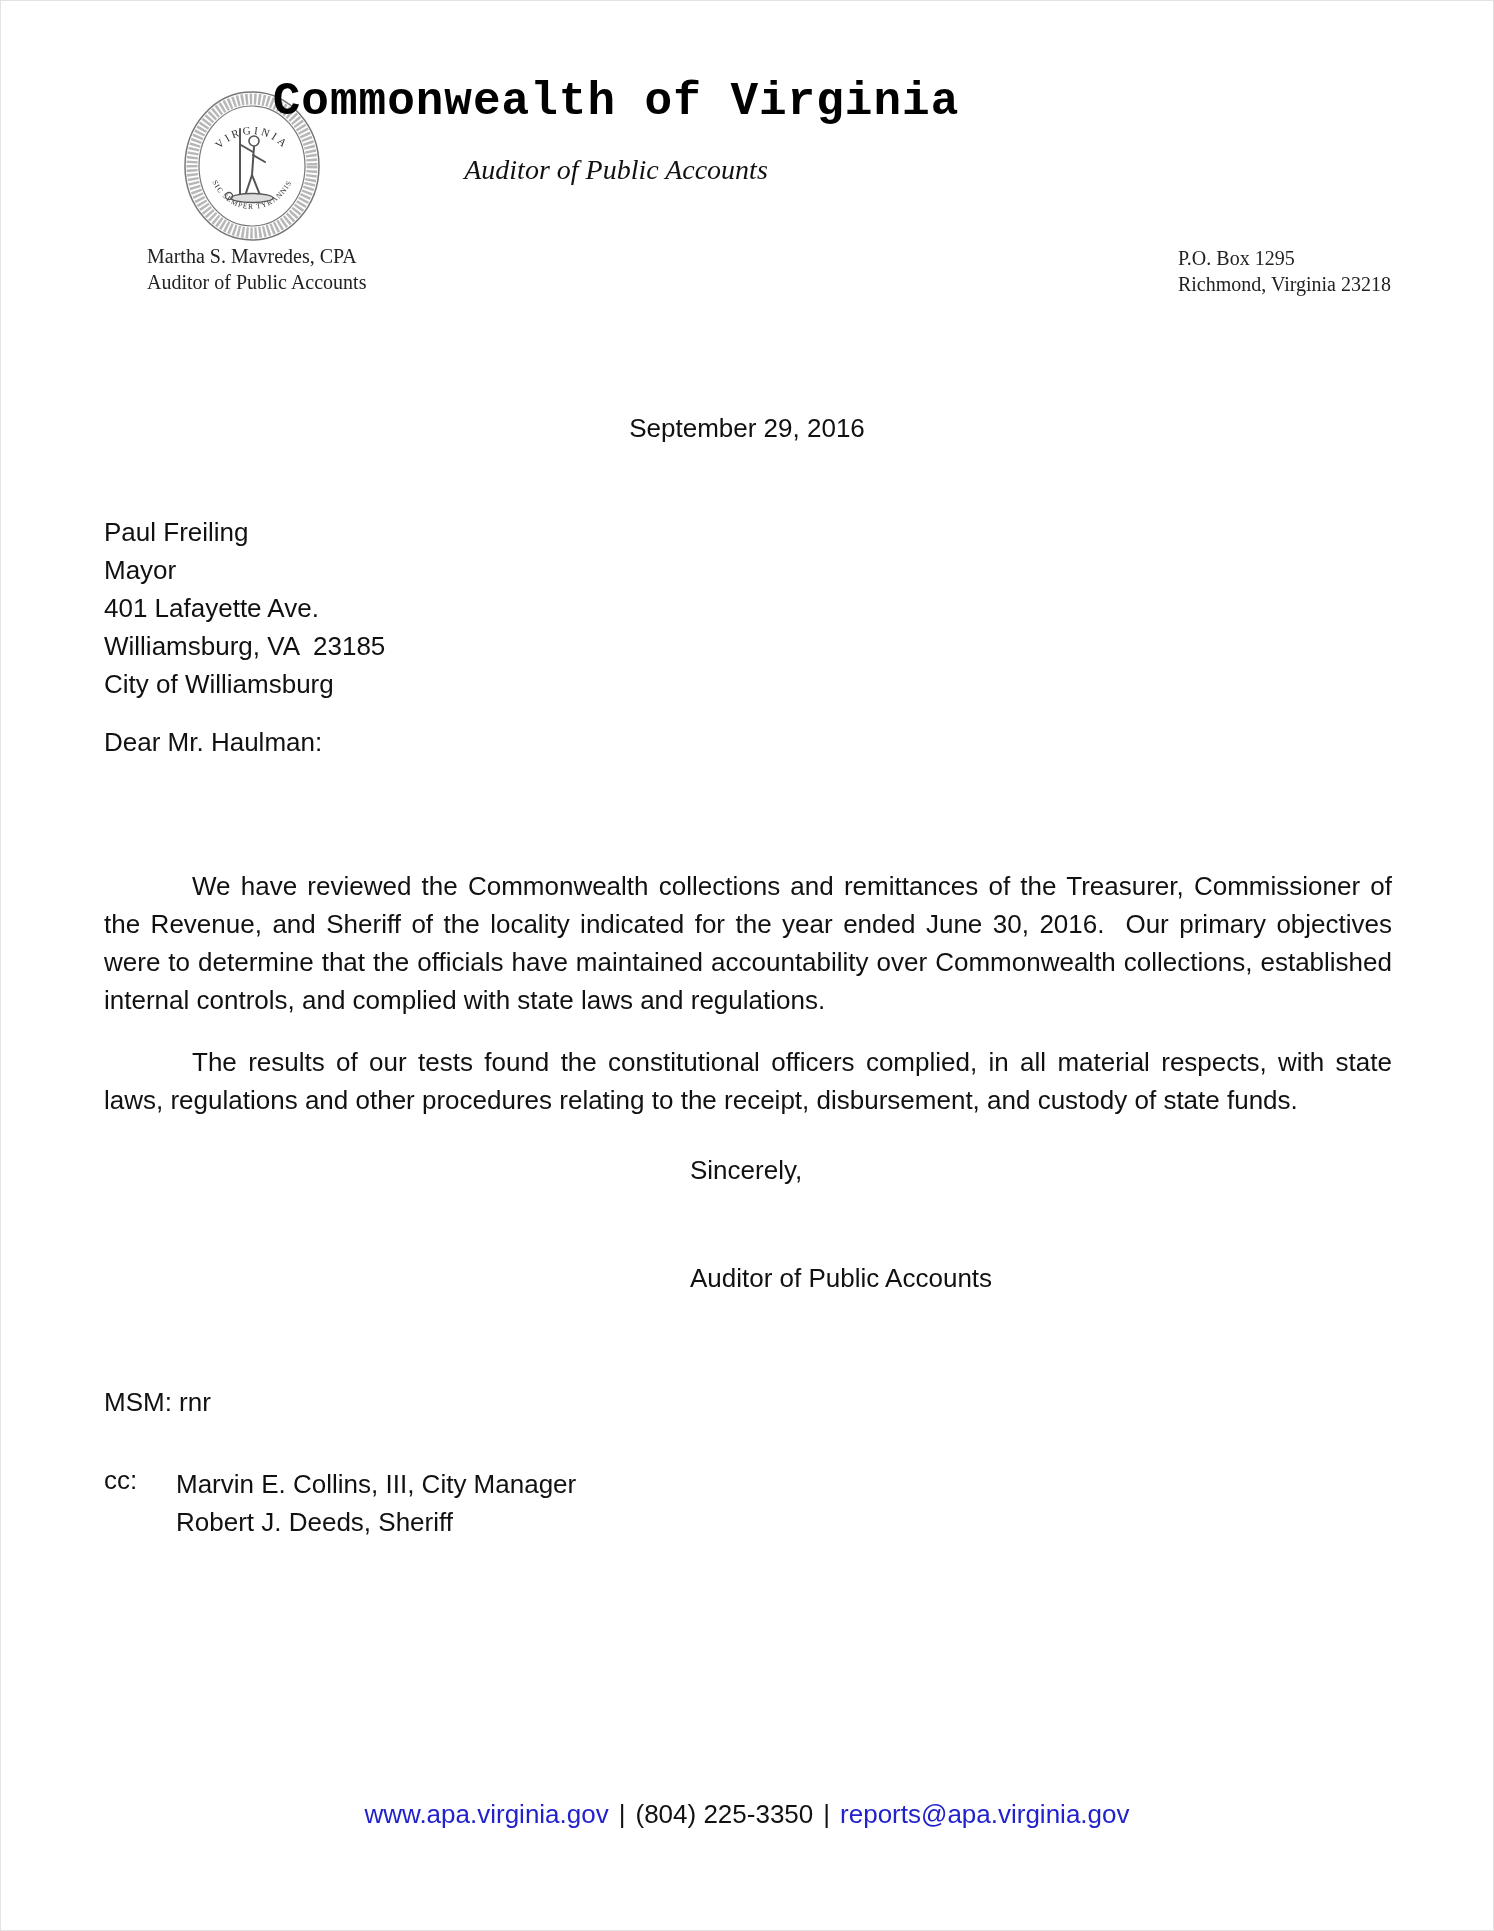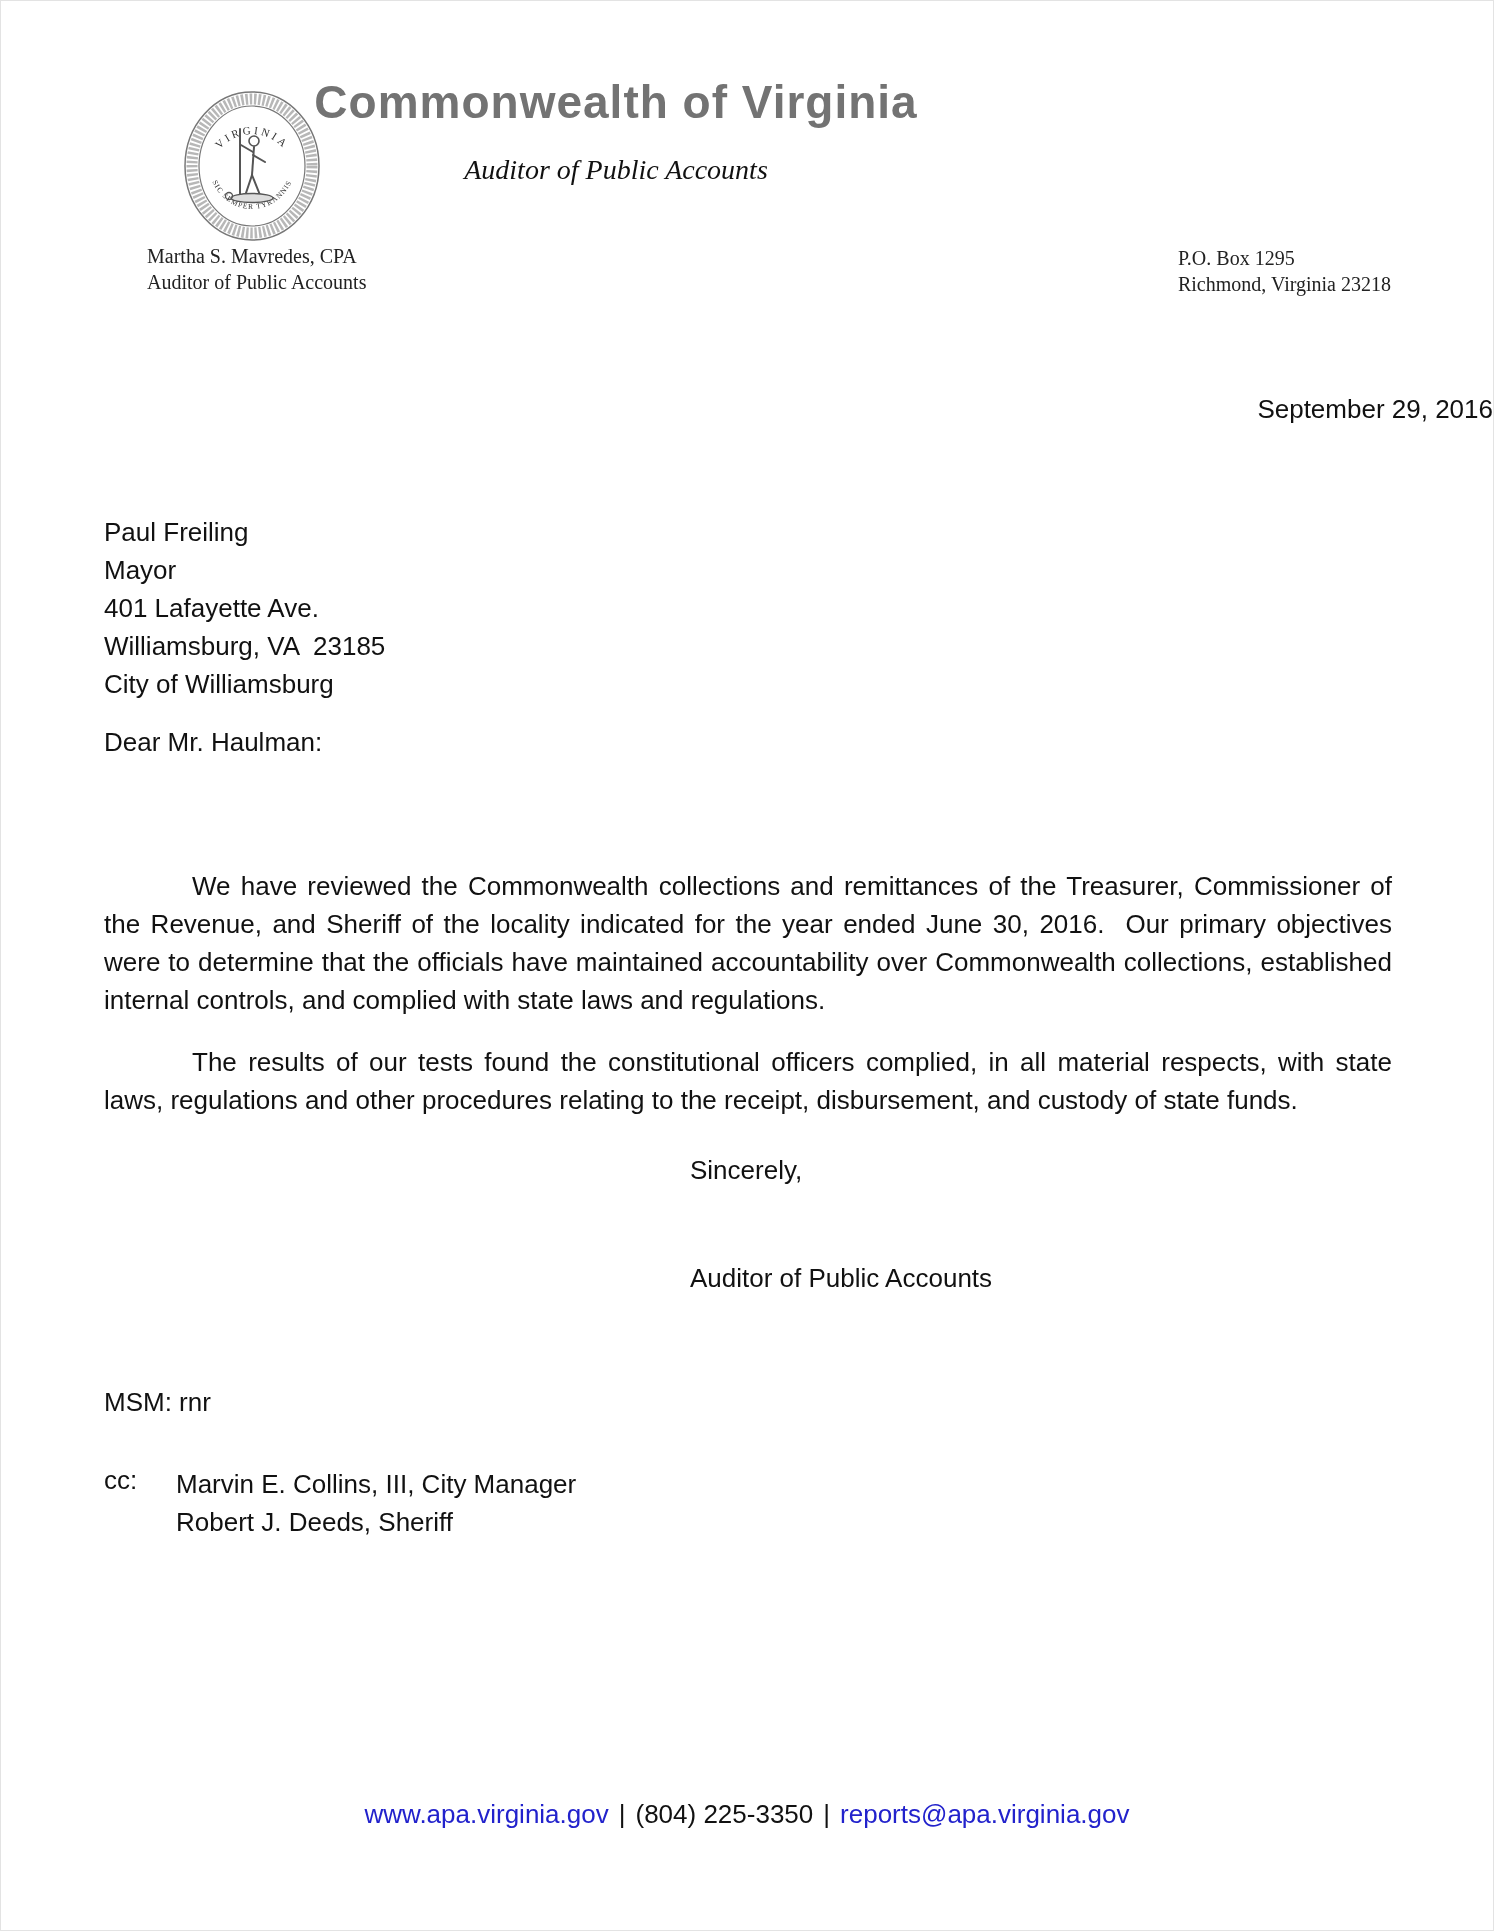--- a/index.html
+++ b/index.html
@@ -11,25 +11,25 @@
     box-sizing:border-box;
     font-family:"Liberation Sans",sans-serif;
     font-size:26px;
     color:#111111;
     overflow:hidden;
   }
   
   .seal{position:absolute;left:181px;top:88px;width:140px;height:154px;}
   .header-titles{position:absolute;left:0;top:76px;width:1230px;text-align:center;}
   .org-title{
-    font-family:Liberation Sans, sans-serif;
+    font-family:Liberation Mono, monospace;
     font-weight:bold;
     font-size:46px;
     letter-spacing:1px;
-    color:#737373;
+    color:#000000;
     line-height:1.1;
     text-align:center;
   }
   .org-subtitle{
     font-family:"Liberation Serif",serif;
     font-style:italic;
     font-size:28px;
     color:#111111;
     margin-top:26px;
   }
@@ -38,21 +38,21 @@
     font-family:"Liberation Serif",serif;
     font-size:20px;line-height:26px;color:#222222;
   }
   .po-block{
     position:absolute;right:102px;top:244px;text-align:left;
     font-family:"Liberation Serif",serif;
     font-size:20px;line-height:26px;color:#222222;
   }
   
   .line{white-space:pre-wrap;}
-  .date-line{position:absolute;left:0;top:393px;width:100%;text-align:right;}
+  .date-line{position:absolute;left:0;top:412px;width:100%;text-align:center;}
   .recipient-block{position:absolute;left:103px;top:512px;line-height:38px;}
   .locality-line{position:absolute;left:103px;top:668px;}
   .salutation-line{position:absolute;left:103px;top:726px;}
   .para{
     position:absolute;left:103px;width:1288px;
     text-align:justify;text-indent:88px;line-height:38px;
     white-space:pre-wrap;
   }
   .para-1{top:840px;}
   .para-2{top:1016px;}

